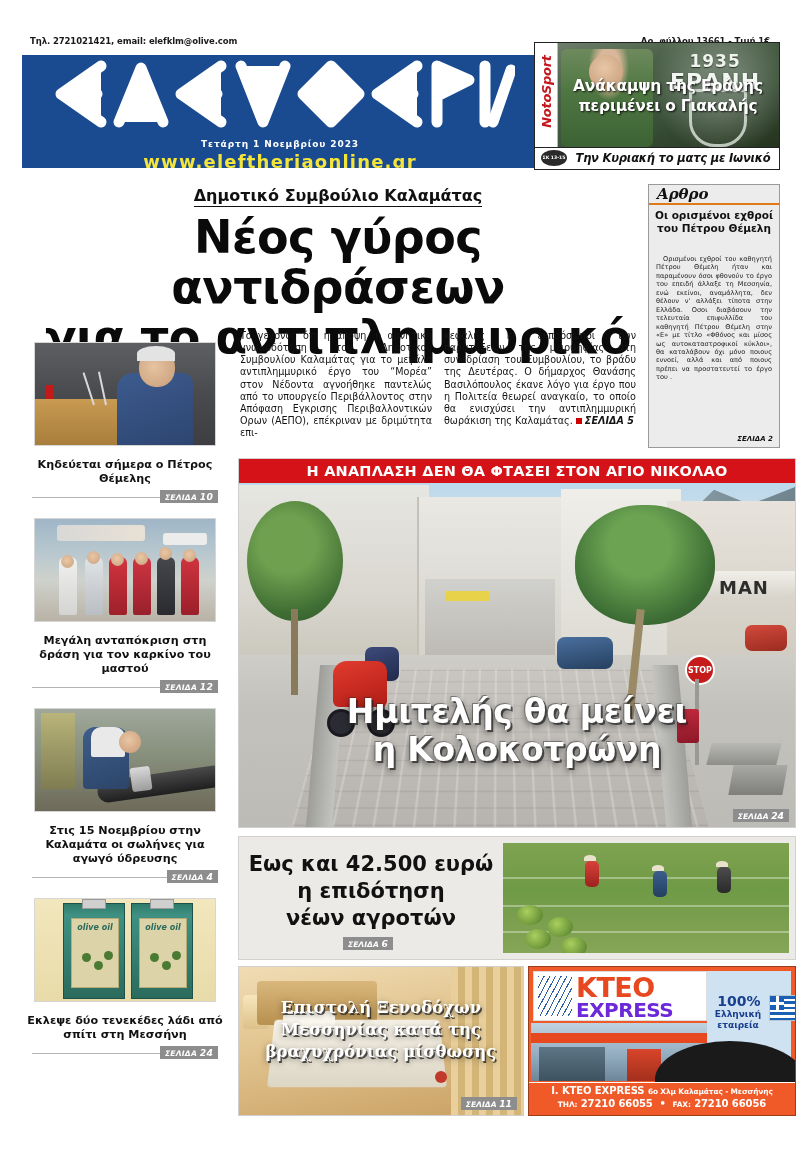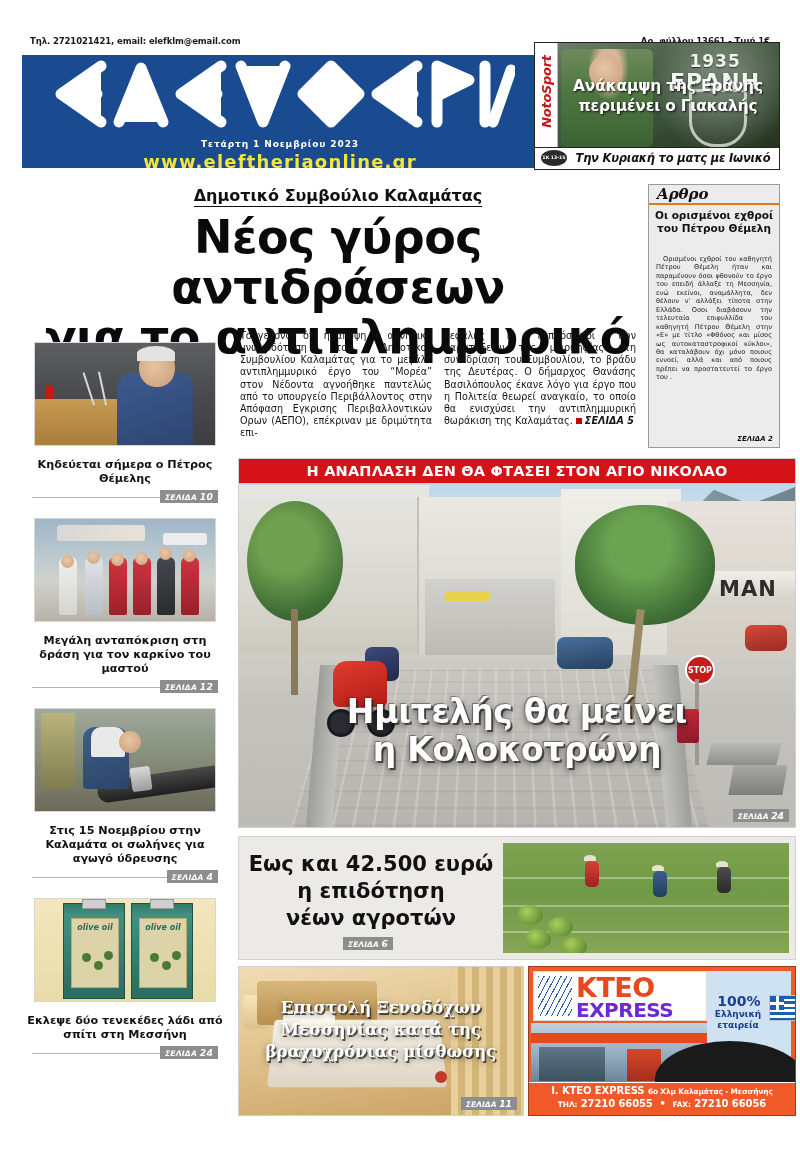--- a/index.html
+++ b/index.html
@@ -352,21 +352,21 @@
     opacity:.9;
   }
   .mp-sign{
     position:absolute;left:206px;top:132px;width:44px;height:10px;background:#e8d24a;
   }
   .mp-awning{
     position:absolute;left:430px;top:112px;width:126px;height:26px;
     background:linear-gradient(180deg,#f1efe9,#d8d5cc);border-radius:0 0 10px 10px;
   }
   .mp-man{
-    position:absolute;left:480px;top:118px;font-size:21px;font-weight:bold;
+    position:absolute;left:480px;top:118px;font-size:18px;font-weight:bold;
     color:#2d2d2d;letter-spacing:1px;
   }
   .mp-road{
     position:absolute;left:0;top:196px;width:556px;height:172px;
     background:linear-gradient(180deg,#cfcdc8 0%,#c4c2bd 30%,#bdbbb6 100%);
   }
   .mp-paver{
     position:absolute;left:96px;top:210px;width:330px;height:158px;
     background:
       repeating-linear-gradient(90deg, rgba(255,255,255,.22) 0 2px, rgba(0,0,0,0) 2px 16px),
@@ -617,21 +617,21 @@
     font-size:10px;font-weight:bold;color:#ffffff;letter-spacing:-.1px;
   }
   .kteo-bar .l2 .small{font-size:7.4px;}
 </style>
 </head>
 <body>
 
 <div id="page">
 
   <div class="topbar">
-    <div class="left">Τηλ. 2721021421, email: elefklm@email.com</div>
+    <div class="left">Τηλ. 2721021421, email: elefklm@olive.com</div>
     <div class="right">Αρ. φύλλου 13661 - Τιμή 1€</div>
   </div>
 
   <div class="masthead">
     <div class="logo-wrap">
       <svg class="logo-svg" width="470" height="86" viewBox="0 0 470 86" aria-hidden="true">
         <g fill="#ffffff" stroke="#ffffff" stroke-width="11" stroke-linecap="round" stroke-linejoin="round">
 
           <path d="M56 12 L16 40 L56 68 M18 40 L52 40"></path>
 

